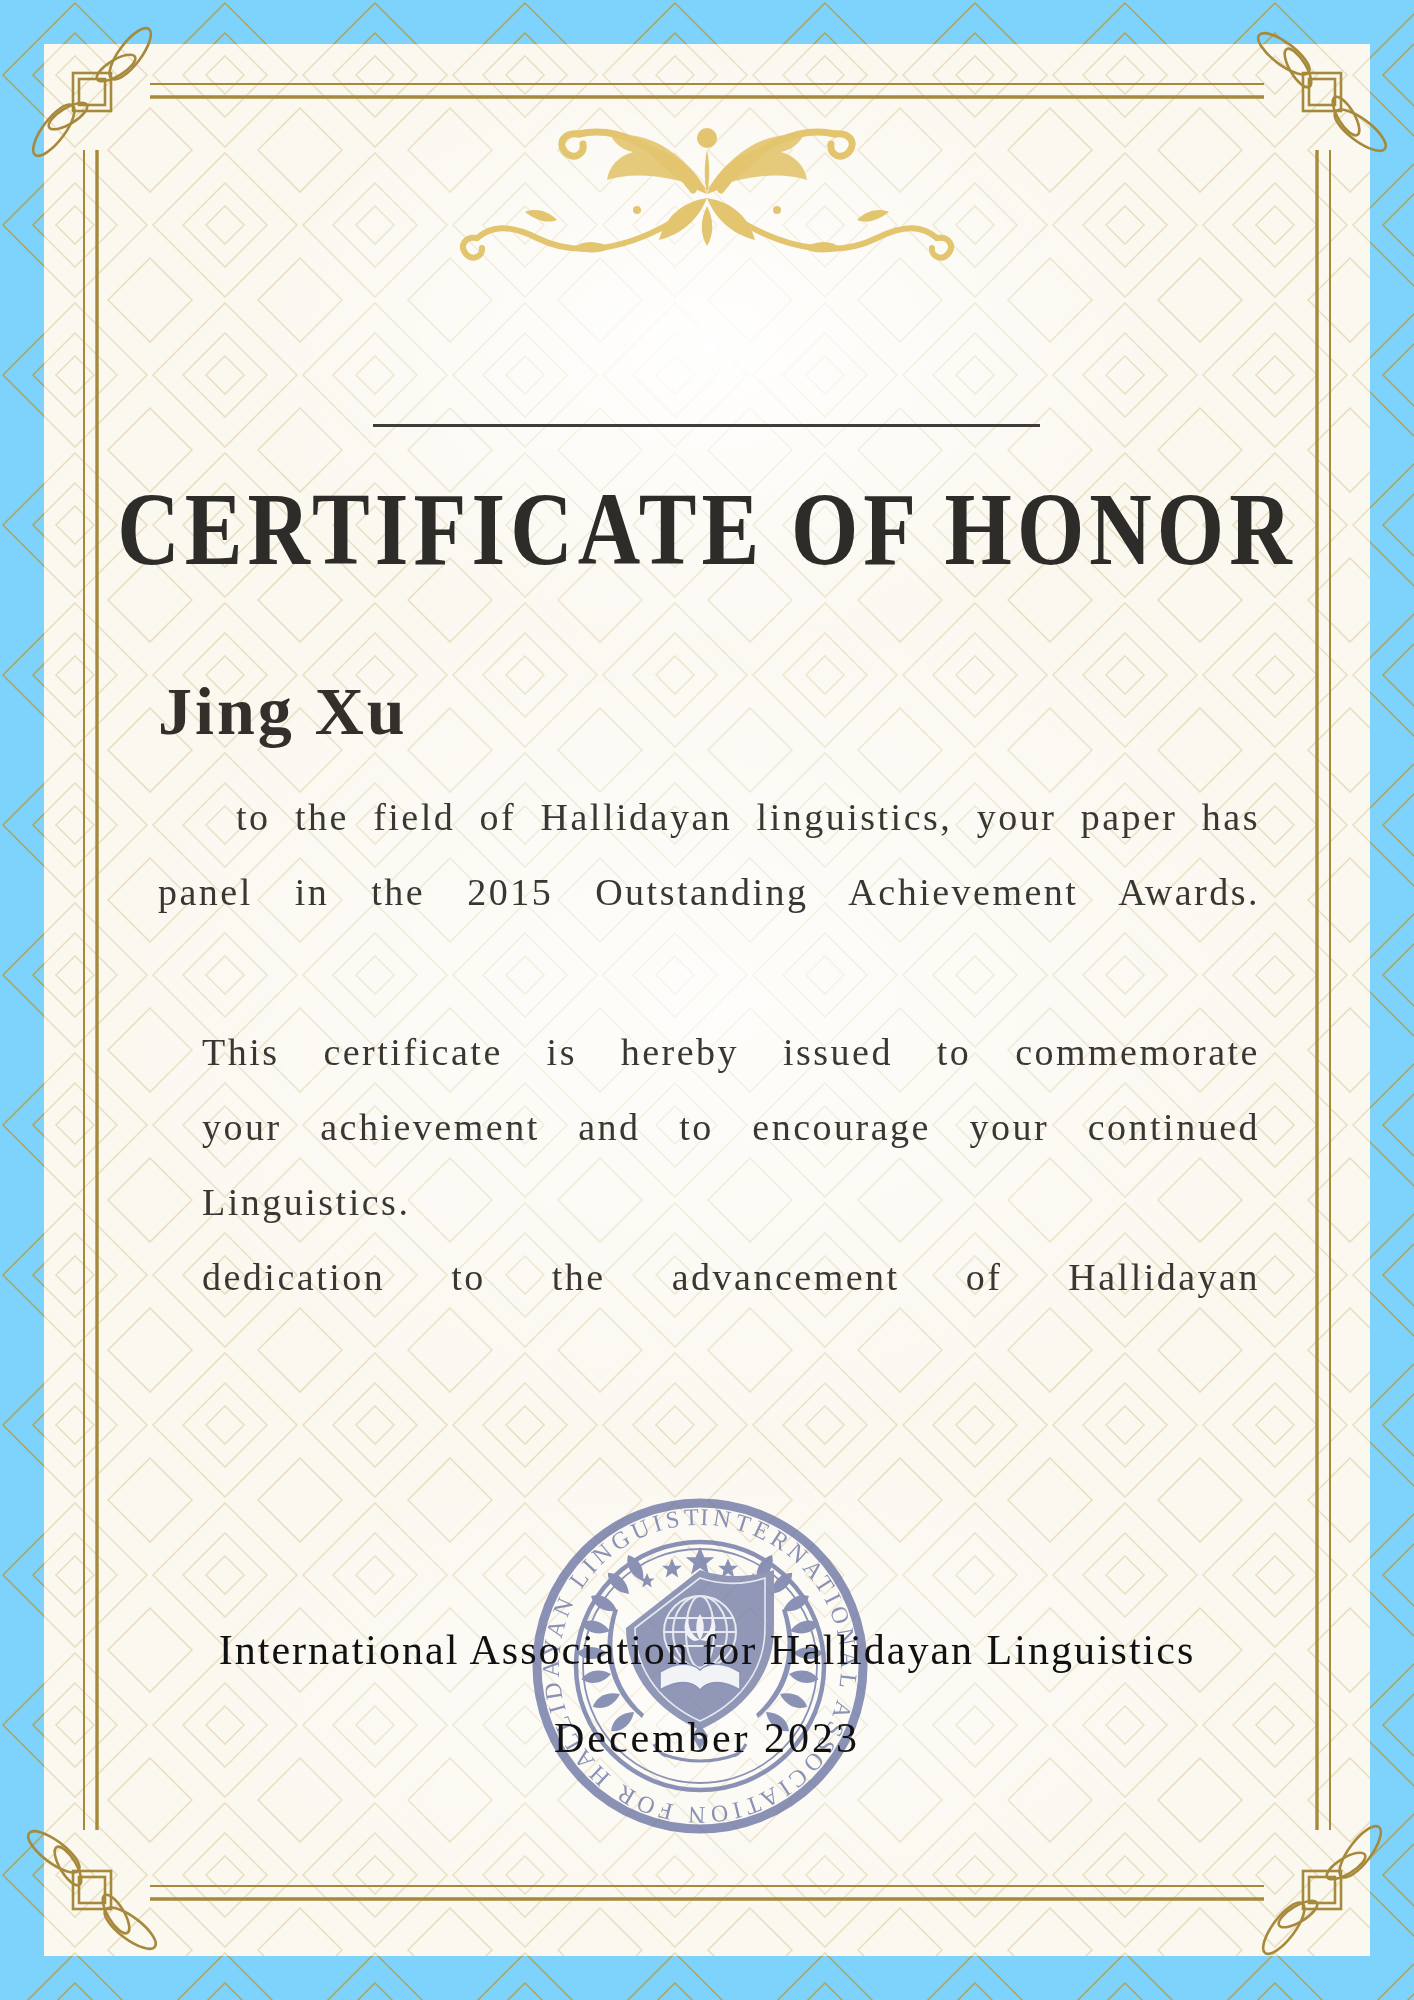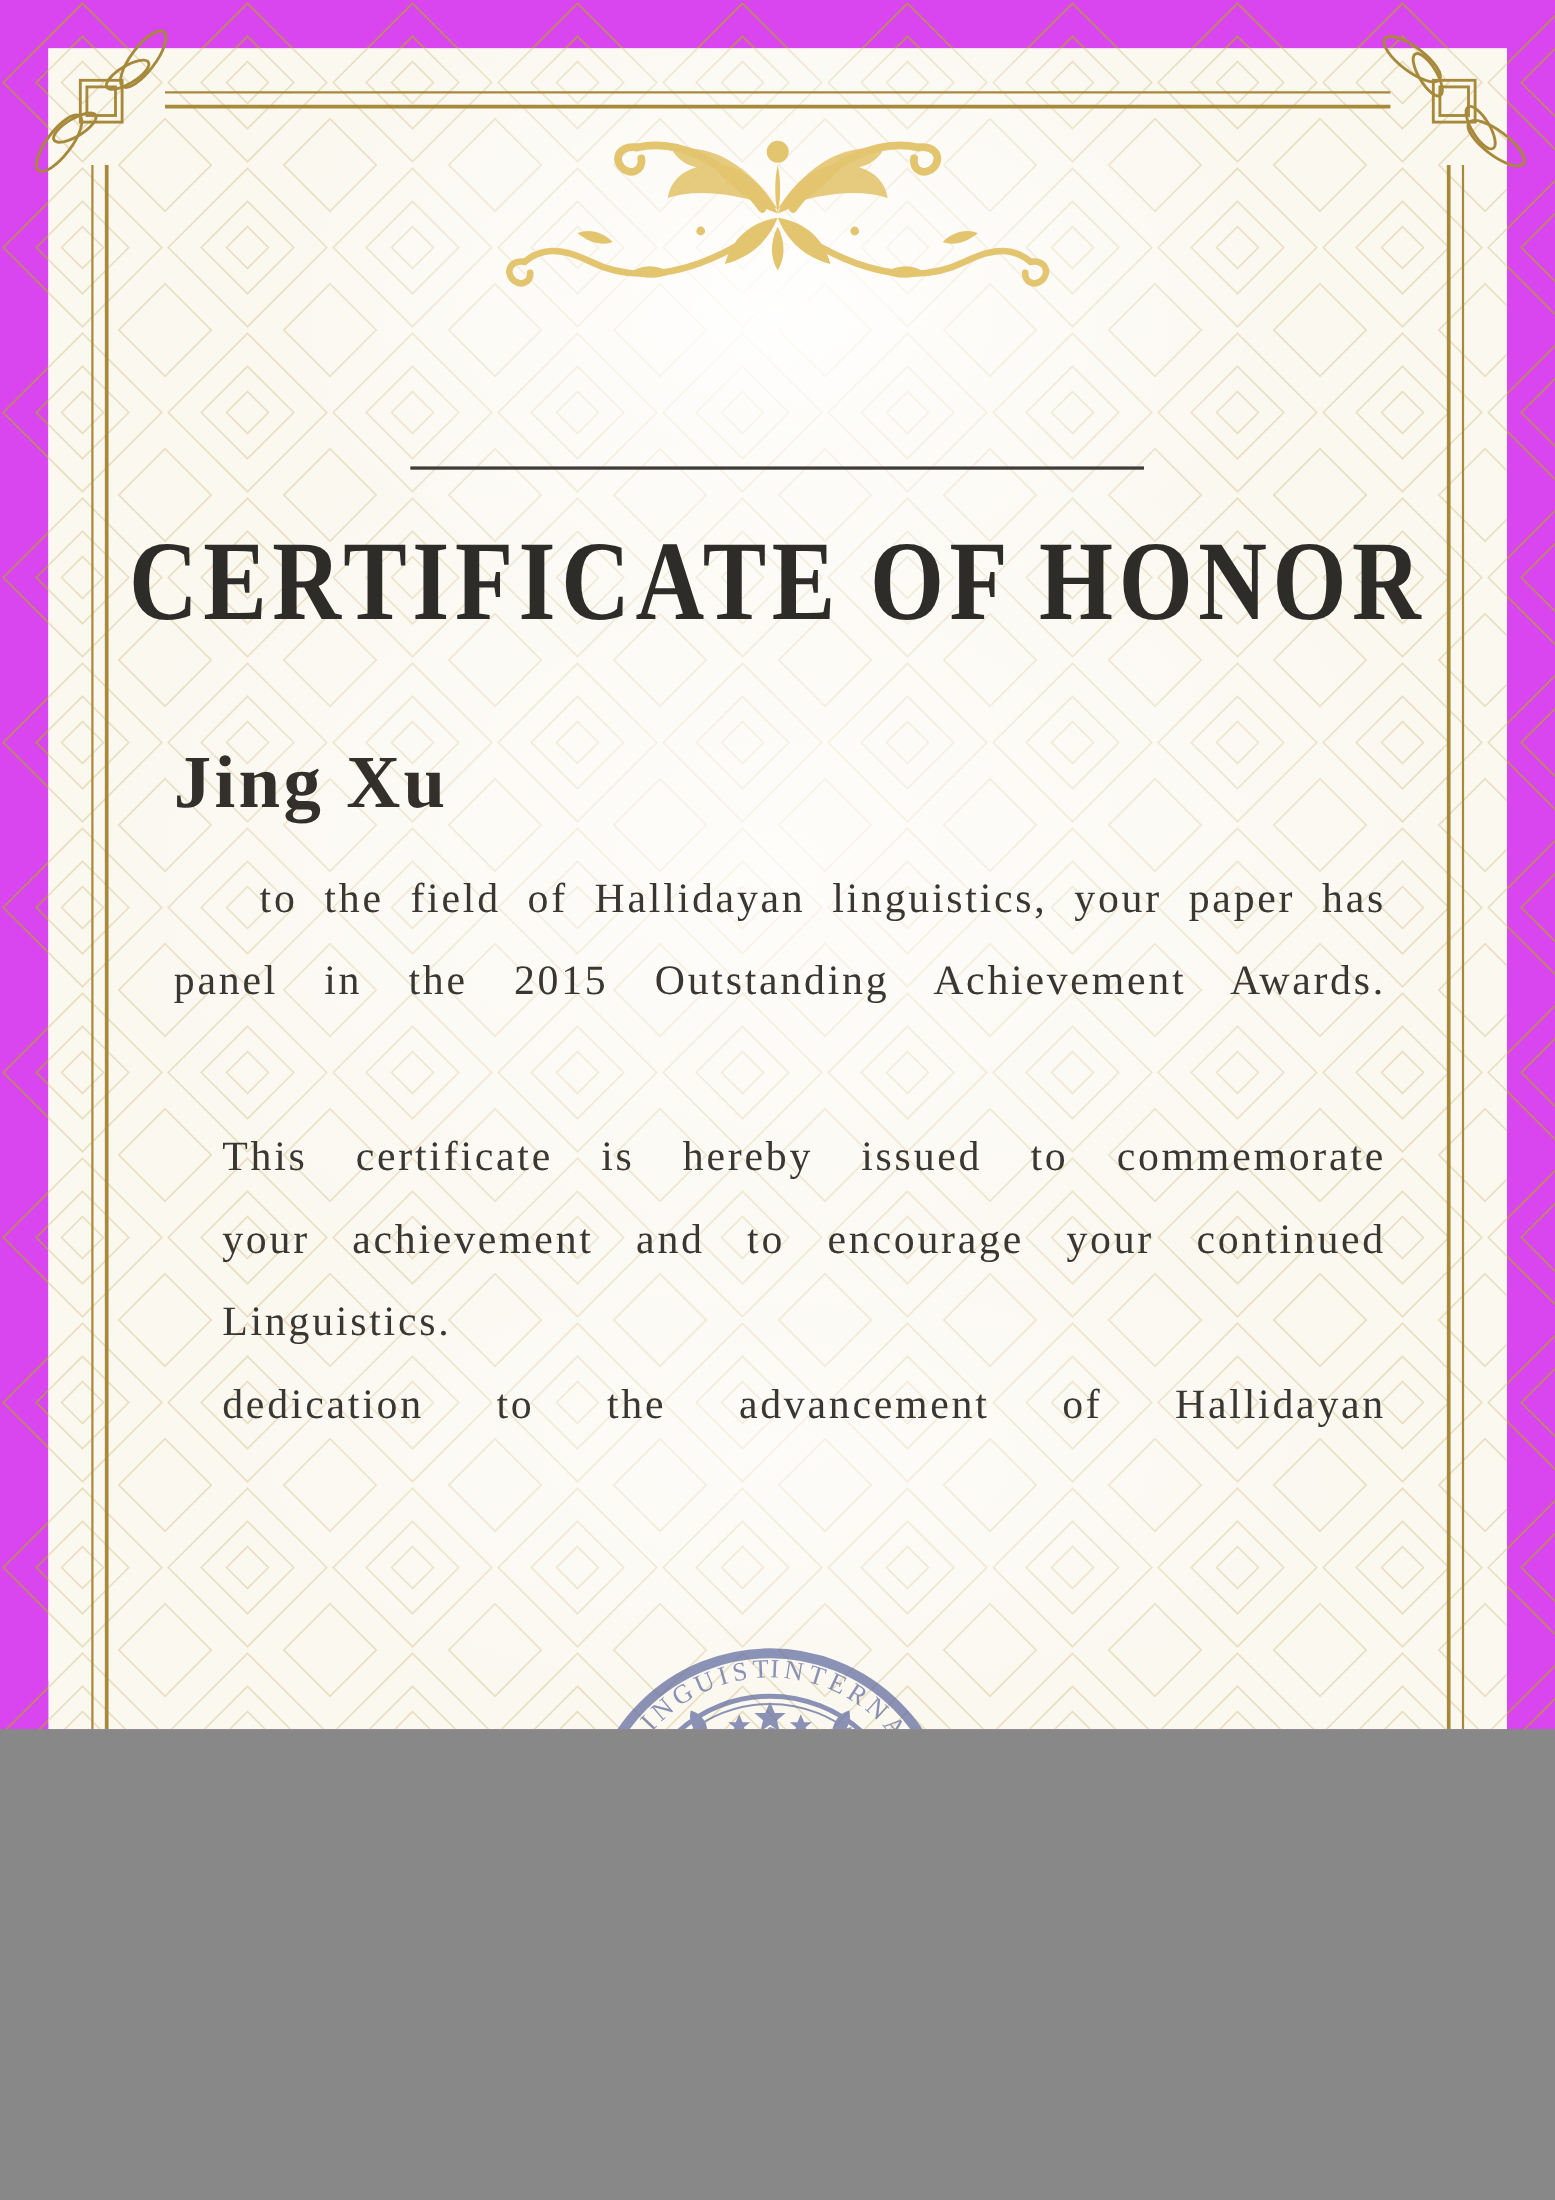--- a/index.html
+++ b/index.html
@@ -1,18 +1,18 @@
 <!DOCTYPE html>
 <html><head>
 <meta charset="utf-8">
 <style>
   html,body{margin:0;padding:0;background:#888;}
   .page{
-    position:relative;width:1414px;height:1572px;margin:0 auto;
-    background:#d946ef;overflow:hidden;
+    position:relative;width:1414px;height:2000px;margin:0 auto;
+    background:#7dd3fc;overflow:hidden;
     font-family:"Liberation Serif", serif;
   }
   .panel{
     position:absolute;left:44px;top:44px;right:44px;bottom:44px;
     background:#fbf8f0;
   }
   .glow{
     position:absolute;left:44px;top:44px;right:44px;bottom:44px;
     background:
       radial-gradient(ellipse 640px 430px at 50% 16%, rgba(255,255,255,.95), rgba(255,255,255,0) 72%),

